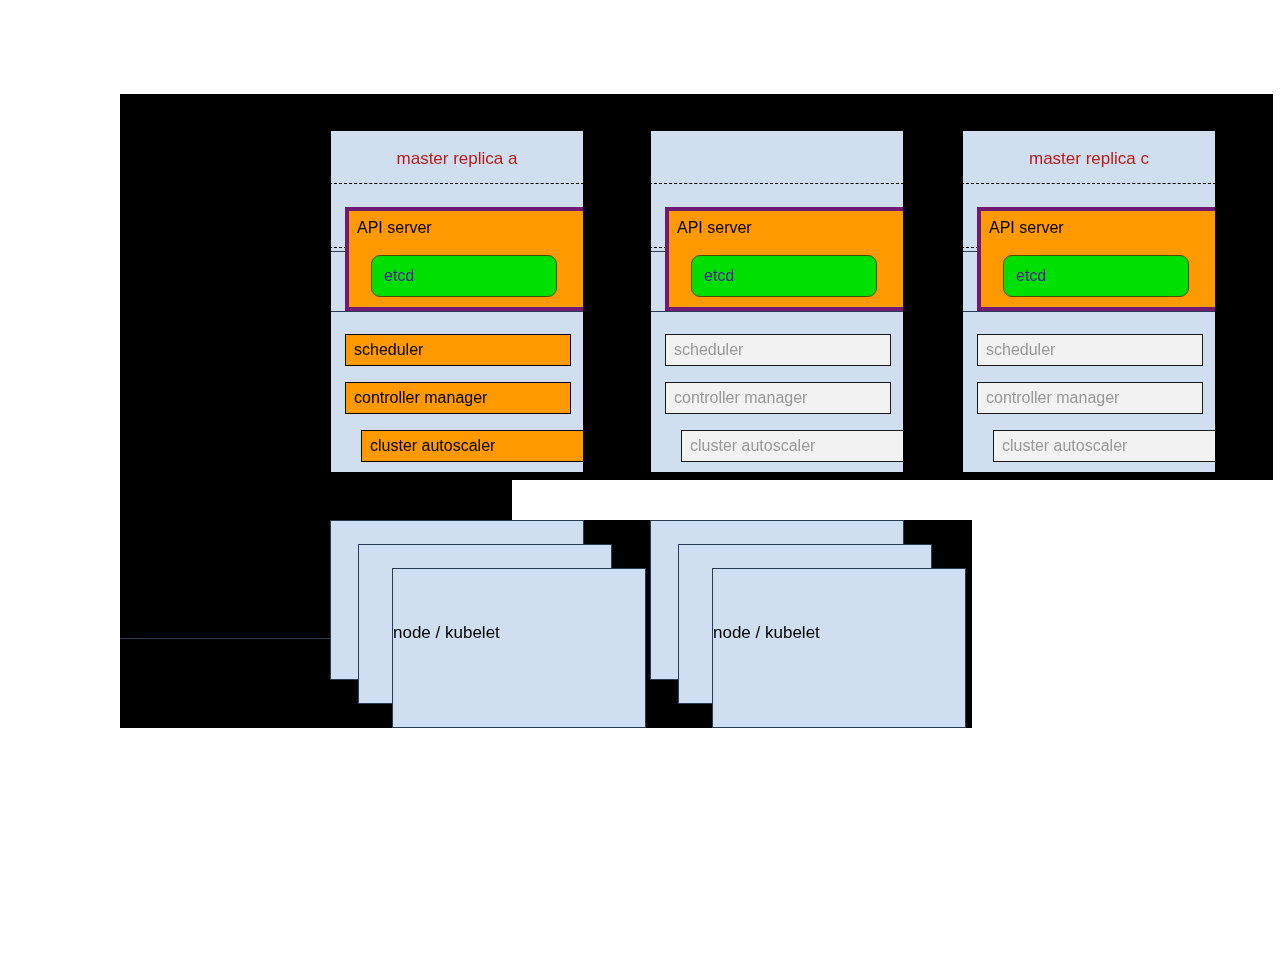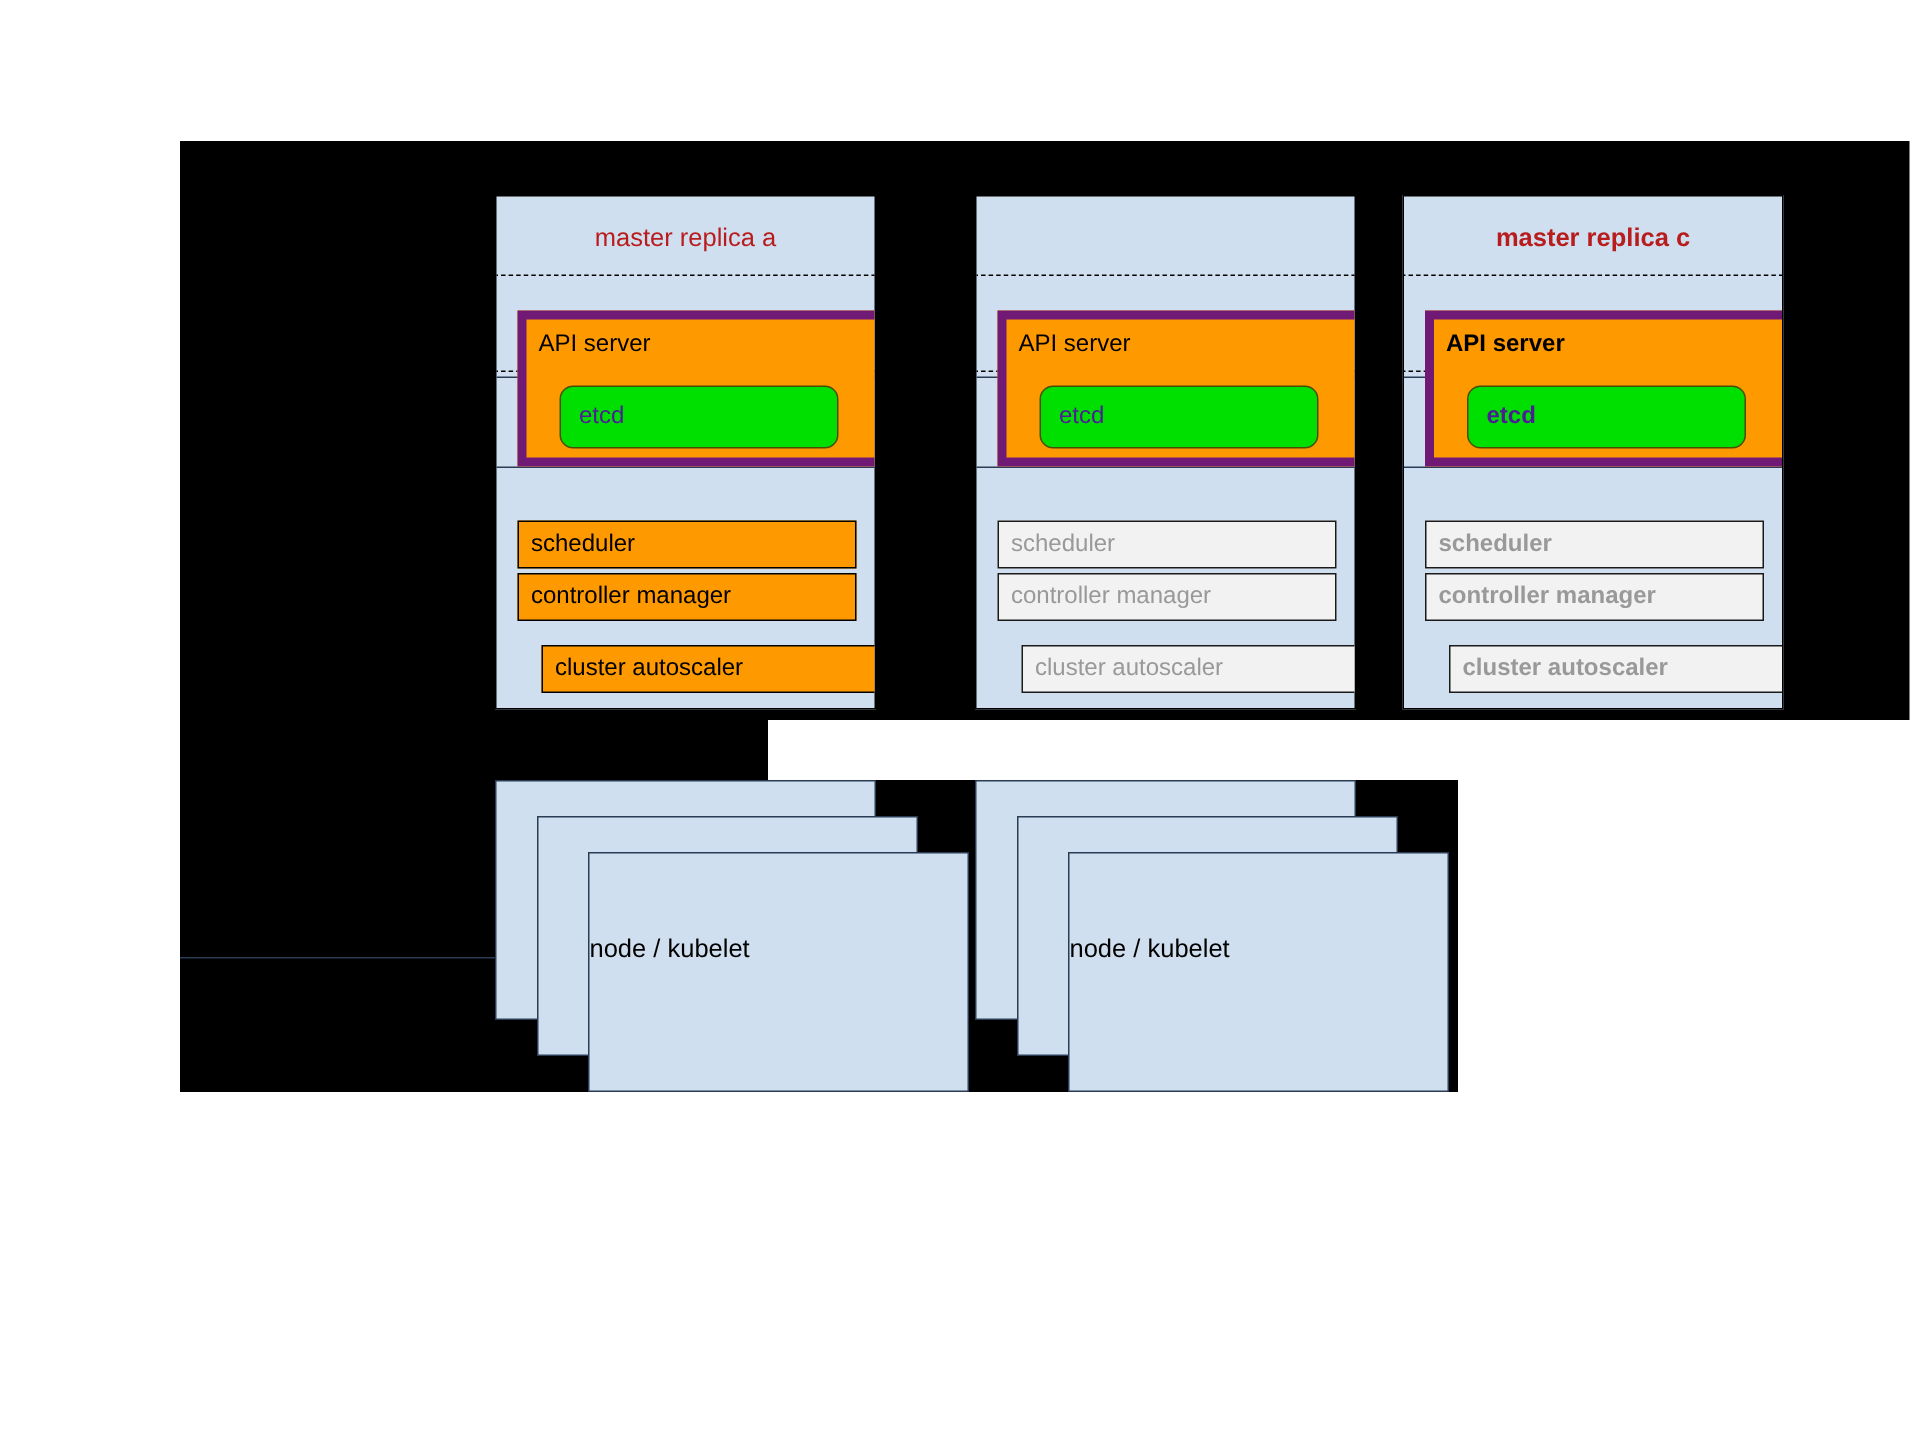--- a/index.html
+++ b/index.html
@@ -34,21 +34,21 @@
     top: 130px;
     width: 254px;
     height: 343px;
     background: #cfdfef;
     border: 1px solid #000000;
     box-sizing: border-box;
     overflow: hidden;
   }
   #replica-a { left: 330px; }
   #replica-b { left: 650px; }
-  #replica-c { left: 935px; font-weight: bold; }
+  #replica-c { left: 962px; }
 
   .replica-title {
     position: absolute;
     left: 0;
     top: 18px;
     width: 100%;
     text-align: center;
     font-size: 17px;
     color: #b91c1c;
     line-height: 20px;
@@ -92,21 +92,21 @@
   .component.dimmed  { background: #f2f2f2; color: #999999; border-color: #1a1a1a; }
 
   
   .apiserver-block {
     position: absolute;
     left: 14px;
     top: 76px;
     width: 249px;
     height: 104px;
     background: #ff9900;
-    border: 6px solid #701a75;
+    border: 4px solid #701a75;
     box-sizing: border-box;
   }
   .apiserver-label {
     position: absolute;
     left: 8px;
     top: 8px;
     font-size: 16px;
     line-height: 18px;
     color: #000000;
   }
@@ -123,21 +123,21 @@
   }
   .etcd-label {
     position: absolute;
     left: 12px;
     top: 11px;
     font-size: 16px;
     line-height: 18px;
     color: #4c1d95;
   }
 
-  .c-scheduler   { top: 203px; margin-top: 13px; }
+  .c-scheduler   { top: 203px; }
   .c-controller  { top: 251px; }
   .c-autoscaler  { top: 299px; margin-left: 16px; }
 
   
   .node-stack { position: absolute; }
   #node-stack-left  { left: 330px; top: 520px; }
   #node-stack-right { left: 650px; top: 520px; }
 
   .node-card {
     position: absolute;

